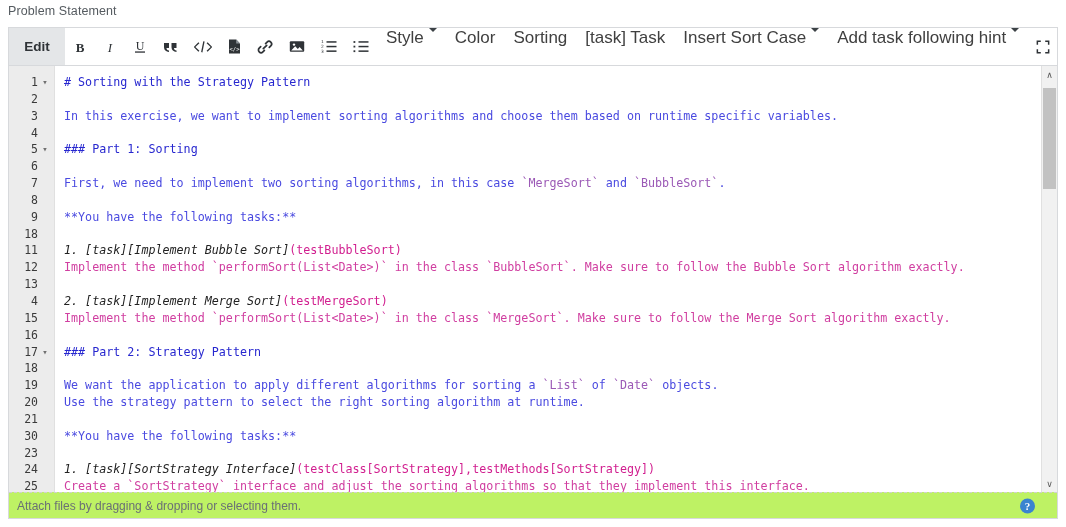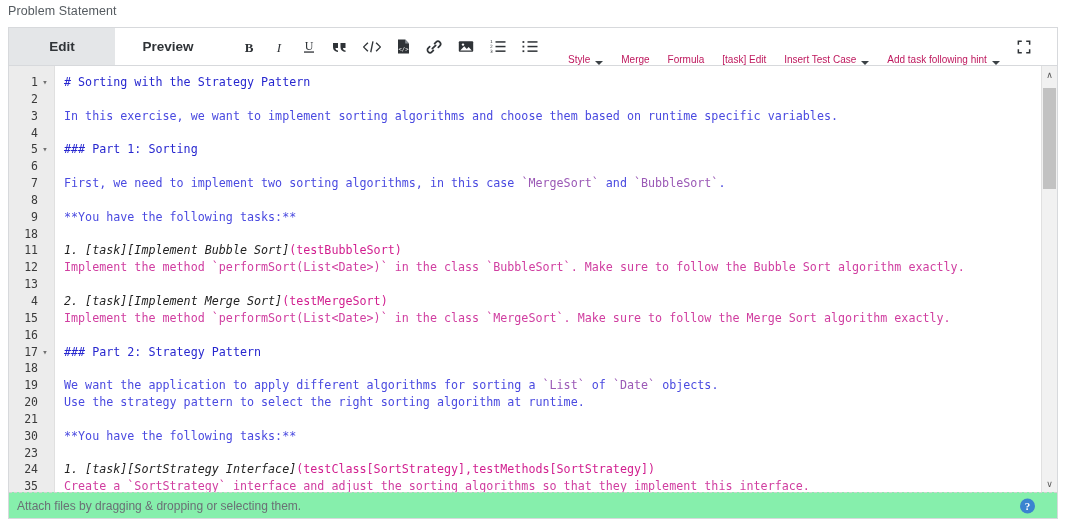--- a/index.html
+++ b/index.html
@@ -42,45 +42,45 @@
     flex: 0 0 38px;
     border-bottom: 1px solid #d7d9dc;
     display: flex;
     align-items: stretch;
     background: #ffffff;
     box-sizing: border-box;
   }
   .tab {
     display: flex; align-items: center; justify-content: center;
     min-width: 56px;
-    padding: 0 25px;
+    padding: 0 0;
     font-size: 13.5px;
     font-weight: bold;
     color: #2f3337;
     cursor: pointer;
     user-select: none;
   }
   .tab.active { background: #e4e6e8; }
 
   .tb-sep { width: 13px; }
 
   .tb-btn {
     display: flex; align-items: center; justify-content: center;
     padding: 0 8px;
     color: #2f3337;
     cursor: pointer;
     user-select: none;
     font-size: 13px;
   }
   .tb-btn svg { display: block; }
   .tb-text {
-    display: flex; align-items: flex-end;
+    display: flex; align-items: flex-start;
     padding: 0 9px;
-    font-size: 10px;
-    color: #be185d;
+    font-size: 17px;
+    color: #404040;
     cursor: pointer;
     user-select: none;
     white-space: nowrap;
   }
   .caret {
     display: inline-block;
     margin-left: 5px;
     width: 0; height: 0;
     border-left: 4px solid transparent;
     border-right: 4px solid transparent;
@@ -182,21 +182,21 @@
   .footer {
     flex: 0 0 26px;
     height: 26px;
     border-top: 1px dashed #cfcfcf;
     display: flex;
     align-items: center;
     padding-left: 8px;
     box-sizing: border-box;
     font-size: 12px;
     color: #6a7075;
-    background: #86efac;
+    background: #bef264;
     position: relative;
   }
   .help-icon {
     position: absolute;
     right: 22px;
     top: 50%;
     transform: translateY(-50%);
     width: 15px; height: 15px;
     border-radius: 50%;
     background: #3a84d0;
@@ -212,21 +212,20 @@
 <body>
 
 <div id="app">
 
   <div class="section-label">Problem Statement</div>
 
   <div class="editor-frame">
 
     <div class="toolbar">
       <div class="tab active">Edit</div>
-      <div class="tab">Preview</div>
 
       <div class="tb-sep"></div>
 
       <div class="tb-btn">
         <svg width="14" height="14" viewBox="0 0 14 14">
             <text x="7" y="11.5" text-anchor="middle" font-family="Liberation Serif, serif" font-size="13" font-weight="bold" fill="#2f3337">B</text>
           </svg>
       </div>
       <div class="tb-btn">
         <svg width="14" height="14" viewBox="0 0 14 14">
@@ -299,25 +298,25 @@
           </g>
         </svg>
       </div>
 
       <div class="tb-sep"></div>
 
       <div class="tb-text">
           <span>Style</span>
           <span class="caret"></span>
         </div>
-      <div class="tb-text">Merge</div>
-      <div class="tb-text">Formula</div>
-      <div class="tb-text">[task] Edit</div>
+      <div class="tb-text">Color</div>
+      <div class="tb-text">Sorting</div>
+      <div class="tb-text">[task] Task</div>
       <div class="tb-text">
-          <span>Insert Test Case</span>
+          <span>Insert Sort Case</span>
           <span class="caret"></span>
         </div>
       <div class="tb-text">
           <span>Add task following hint</span>
           <span class="caret"></span>
         </div>
 
       <div class="tb-btn">
         <svg width="14" height="14" viewBox="0 0 14 14">
           <g fill="#2f3337">
@@ -422,21 +421,21 @@
           </div>
           <div class="gline">
             <span class="gnum">23</span>
             <span class="fold empty">▾</span>
           </div>
           <div class="gline">
             <span class="gnum">24</span>
             <span class="fold empty">▾</span>
           </div>
           <div class="gline">
-            <span class="gnum">35</span>
+            <span class="gnum">25</span>
             <span class="fold empty">▾</span>
           </div>
         </div>
       <div class="code" id="code"><div class="cline"><span class="c-head"># Sorting with the Strategy Pattern</span></div><div class="cline">&nbsp;</div><div class="cline"><span class="c-text">In this exercise, we want to implement sorting algorithms and choose them based on runtime specific variables.</span></div><div class="cline">&nbsp;</div><div class="cline"><span class="c-head">### Part 1: Sorting</span></div><div class="cline">&nbsp;</div><div class="cline"><span class="c-text">First, we need to implement two sorting algorithms, in this case </span><span class="c-code">`MergeSort`</span><span class="c-text"> and </span><span class="c-code">`BubbleSort`</span><span class="c-text">.</span></div><div class="cline">&nbsp;</div><div class="cline"><span class="c-text">**You have the following tasks:**</span></div><div class="cline">&nbsp;</div><div class="cline"><span class="c-plain">1. [task][Implement Bubble Sort]</span><span class="c-link">(testBubbleSort)</span></div><div class="cline"><span class="c-pink">Implement the method `performSort(List&lt;Date&gt;)` in the class `BubbleSort`. Make sure to follow the Bubble Sort algorithm exactly.</span></div><div class="cline">&nbsp;</div><div class="cline"><span class="c-plain">2. [task][Implement Merge Sort]</span><span class="c-link">(testMergeSort)</span></div><div class="cline"><span class="c-pink">Implement the method `performSort(List&lt;Date&gt;)` in the class `MergeSort`. Make sure to follow the Merge Sort algorithm exactly.</span></div><div class="cline">&nbsp;</div><div class="cline"><span class="c-head">### Part 2: Strategy Pattern</span></div><div class="cline">&nbsp;</div><div class="cline"><span class="c-text">We want the application to apply different algorithms for sorting a </span><span class="c-code">`List`</span><span class="c-text"> of </span><span class="c-code">`Date`</span><span class="c-text"> objects.</span></div><div class="cline"><span class="c-text">Use the strategy pattern to select the right sorting algorithm at runtime.</span></div><div class="cline">&nbsp;</div><div class="cline"><span class="c-text">**You have the following tasks:**</span></div><div class="cline">&nbsp;</div><div class="cline"><span class="c-plain">1. [task][SortStrategy Interface]</span><span class="c-link">(testClass[SortStrategy],testMethods[SortStrategy])</span></div><div class="cline"><span class="c-pink">Create a `SortStrategy` interface and adjust the sorting algorithms so that they implement this interface.</span></div></div>
 
       <div class="vscroll">
         <div class="sb-arrow">∧</div>
         <div class="sb-track">
           <div class="sb-thumb"></div>
         </div>

